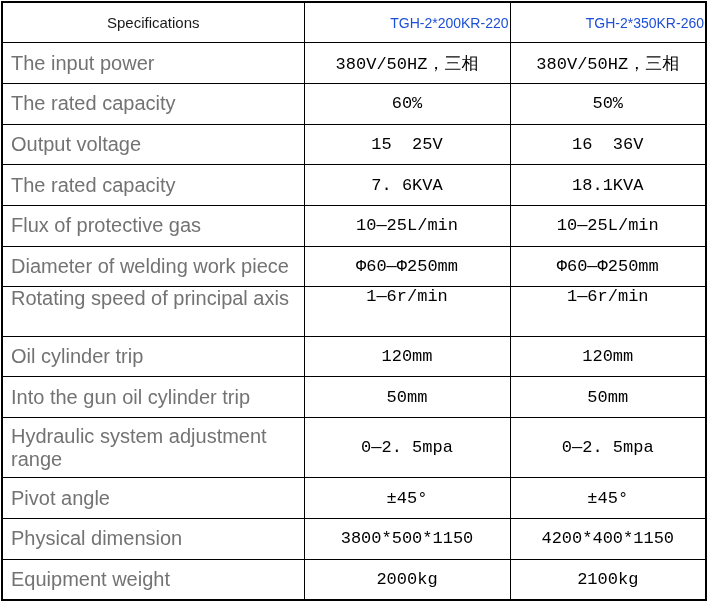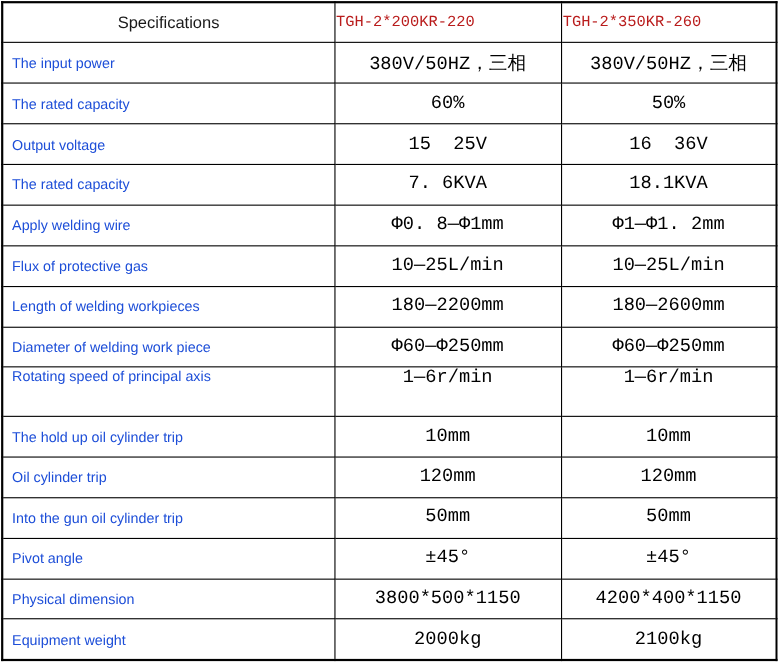--- a/index.html
+++ b/index.html
@@ -34,32 +34,32 @@
 
   th.spec-head {
     font-family: "Liberation Sans", sans-serif;
     font-size: 15px;
     font-weight: 400;
     color: #1a1a1a;
     text-align: center;
     vertical-align: middle;
   }
   th.model-head {
-    font-family: Liberation Mono, monospace;
+    font-family: Liberation Sans, sans-serif;
     font-size: 14px;
     font-weight: 400;
-    color: #b91c1c;
-    text-align: left;
+    color: #1d4ed8;
+    text-align: right;
     vertical-align: middle;
     white-space: pre;
   }
   td.label-cell {
     font-family: "Liberation Sans", sans-serif;
-    font-size: 13px;
-    color: #1d4ed8;
+    font-size: 20px;
+    color: #737373;
     text-align: left;
     vertical-align: middle;
     padding-left: 8px;
   }
   td.value-cell {
     font-family: "Liberation Mono", "DejaVu Sans Mono", monospace;
     font-size: 17px;
     color: #000000;
     text-align: center;
     vertical-align: middle;
@@ -96,58 +96,48 @@
         <td class="label-cell">Output voltage</td>
         <td class="value-cell">15  25V</td>
         <td class="value-cell">16  36V</td>
       </tr>
       <tr>
         <td class="label-cell">The rated capacity</td>
         <td class="value-cell">7. 6KVA</td>
         <td class="value-cell">18.1KVA</td>
       </tr>
       <tr>
-        <td class="label-cell">Apply welding wire</td>
-        <td class="value-cell">Φ0. 8—Φ1mm</td>
-        <td class="value-cell">Φ1—Φ1. 2mm</td>
-      </tr>
-      <tr>
         <td class="label-cell">Flux of protective gas</td>
         <td class="value-cell">10—25L/min</td>
         <td class="value-cell">10—25L/min</td>
-      </tr>
-      <tr>
-        <td class="label-cell">Length of welding workpieces</td>
-        <td class="value-cell">180—2200mm</td>
-        <td class="value-cell">180—2600mm</td>
       </tr>
       <tr>
         <td class="label-cell">Diameter of welding work piece</td>
         <td class="value-cell">Φ60—Φ250mm</td>
         <td class="value-cell">Φ60—Φ250mm</td>
       </tr>
       <tr class="row-tall">
         <td class="label-cell">Rotating speed of principal axis</td>
         <td class="value-cell">1—6r/min</td>
         <td class="value-cell">1—6r/min</td>
       </tr>
       <tr>
-        <td class="label-cell">The hold up oil cylinder trip</td>
-        <td class="value-cell">10mm</td>
-        <td class="value-cell">10mm</td>
-      </tr>
-      <tr>
         <td class="label-cell">Oil cylinder trip</td>
         <td class="value-cell">120mm</td>
         <td class="value-cell">120mm</td>
       </tr>
       <tr>
         <td class="label-cell">Into the gun oil cylinder trip</td>
         <td class="value-cell">50mm</td>
         <td class="value-cell">50mm</td>
+      </tr>
+      <tr>
+        <td class="label-cell">Hydraulic system adjustment range</td>
+        <td class="value-cell">0—2. 5mpa</td>
+        <td class="value-cell">0—2. 5mpa</td>
       </tr>
       <tr>
         <td class="label-cell">Pivot angle</td>
         <td class="value-cell">±45°</td>
         <td class="value-cell">±45°</td>
       </tr>
       <tr>
         <td class="label-cell">Physical dimension</td>
         <td class="value-cell">3800*500*1150</td>
         <td class="value-cell">4200*400*1150</td>

